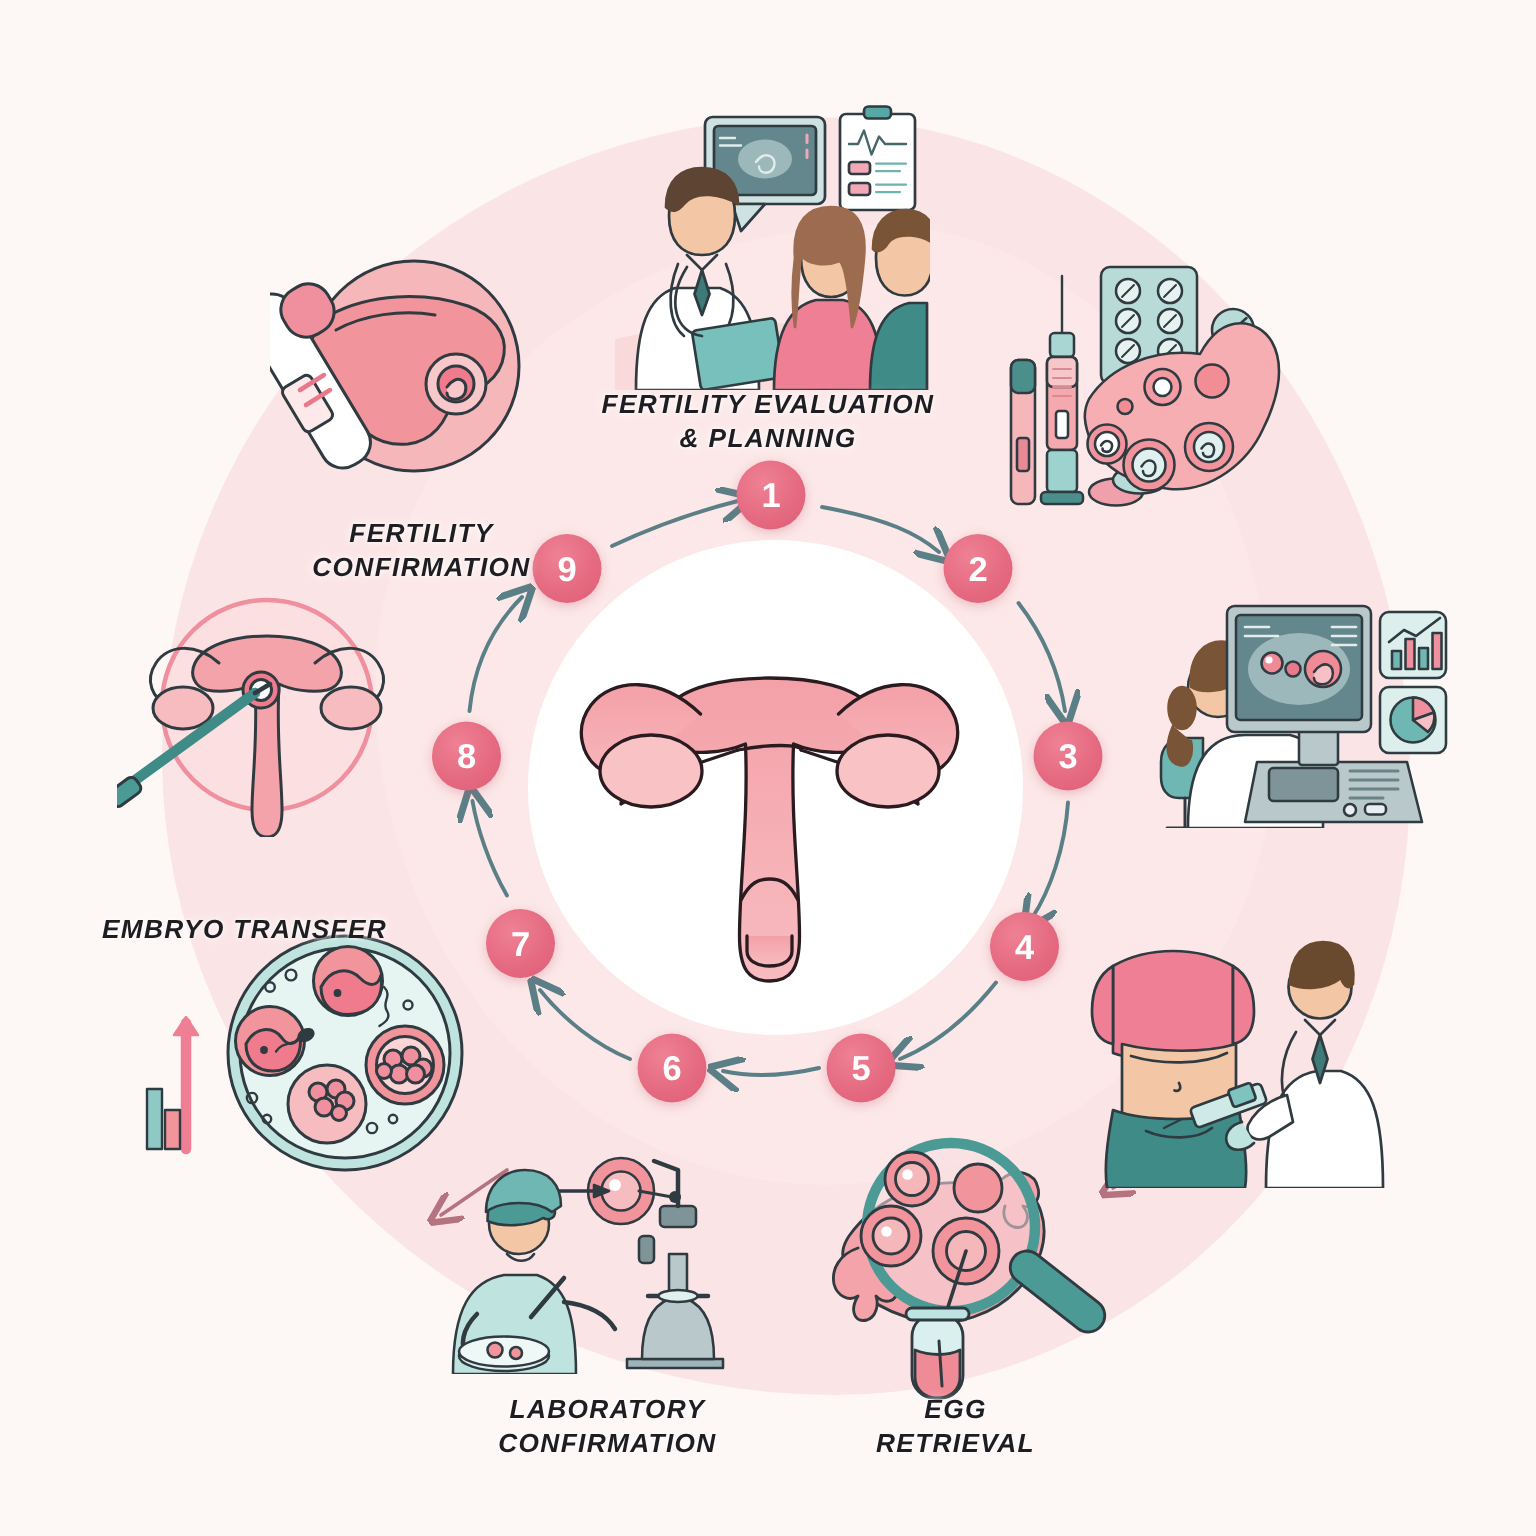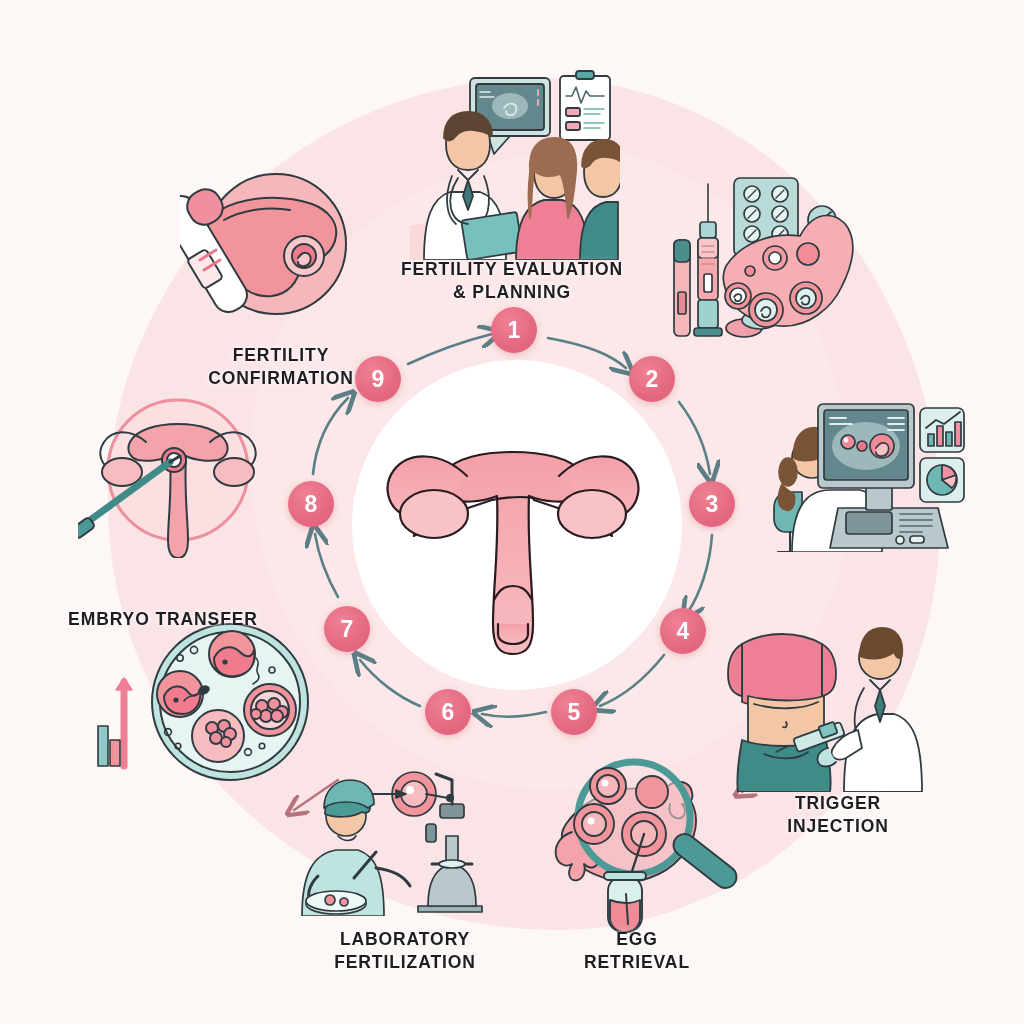--- a/index.html
+++ b/index.html
@@ -33,20 +33,21 @@
   .step-label{
     position:absolute;
     color:#1d1d22;
     font-size:17.5px;
     font-weight:700;
     letter-spacing:.9px;
     line-height:1.32;
     text-align:center;
     white-space:pre-line;
     text-shadow:0 0 7px rgba(255,255,255,.85),0 0 3px rgba(255,255,255,.9);
+    font-style:italic;
   }
 
   
   .num{
     position:absolute;
     width:46px;height:46px;border-radius:50%;
     background:radial-gradient(circle at 38% 32%, #ef8195 0%, #e4687f 62%, #dd5e76 100%);
     color:#fff;
     font-size:23px;font-weight:700;
     display:flex;align-items:center;justify-content:center;
@@ -470,23 +471,21 @@
   <div class="num" style="left:689px;top:481px;">3</div>
   <div class="num" style="left:660px;top:608px;">4</div>
   <div class="num" style="left:551px;top:689px;">5</div>
   <div class="num" style="left:425px;top:689px;">6</div>
   <div class="num" style="left:324px;top:606px;">7</div>
   <div class="num" style="left:288px;top:481px;">8</div>
   <div class="num" style="left:355px;top:356px;">9</div>
 
   <div class="step-label lbl-center" style="left:512px;top:258px;width:280px;">FERTILITY EVALUATION
 &amp; PLANNING</div>
-  <div class="step-label lbl-center" style="left:838px;top:792px;width:220px;">TRIGGER
-INJECTION</div>
   <div class="step-label lbl-center" style="left:637px;top:928px;width:220px;">EGG
 RETRIEVAL</div>
   <div class="step-label lbl-center" style="left:405px;top:928px;width:240px;">LABORATORY
-FERTILIZATION</div>
+CONFIRMATION</div>
   <div class="step-label lbl-center" style="left:163px;top:564px;width:250px;margin-top:44px;">EMBRYO TRANSFER</div>
   <div class="step-label lbl-center" style="left:281px;top:344px;width:250px;">FERTILITY
 CONFIRMATION</div>
 
 </div>
 
 </body></html>

